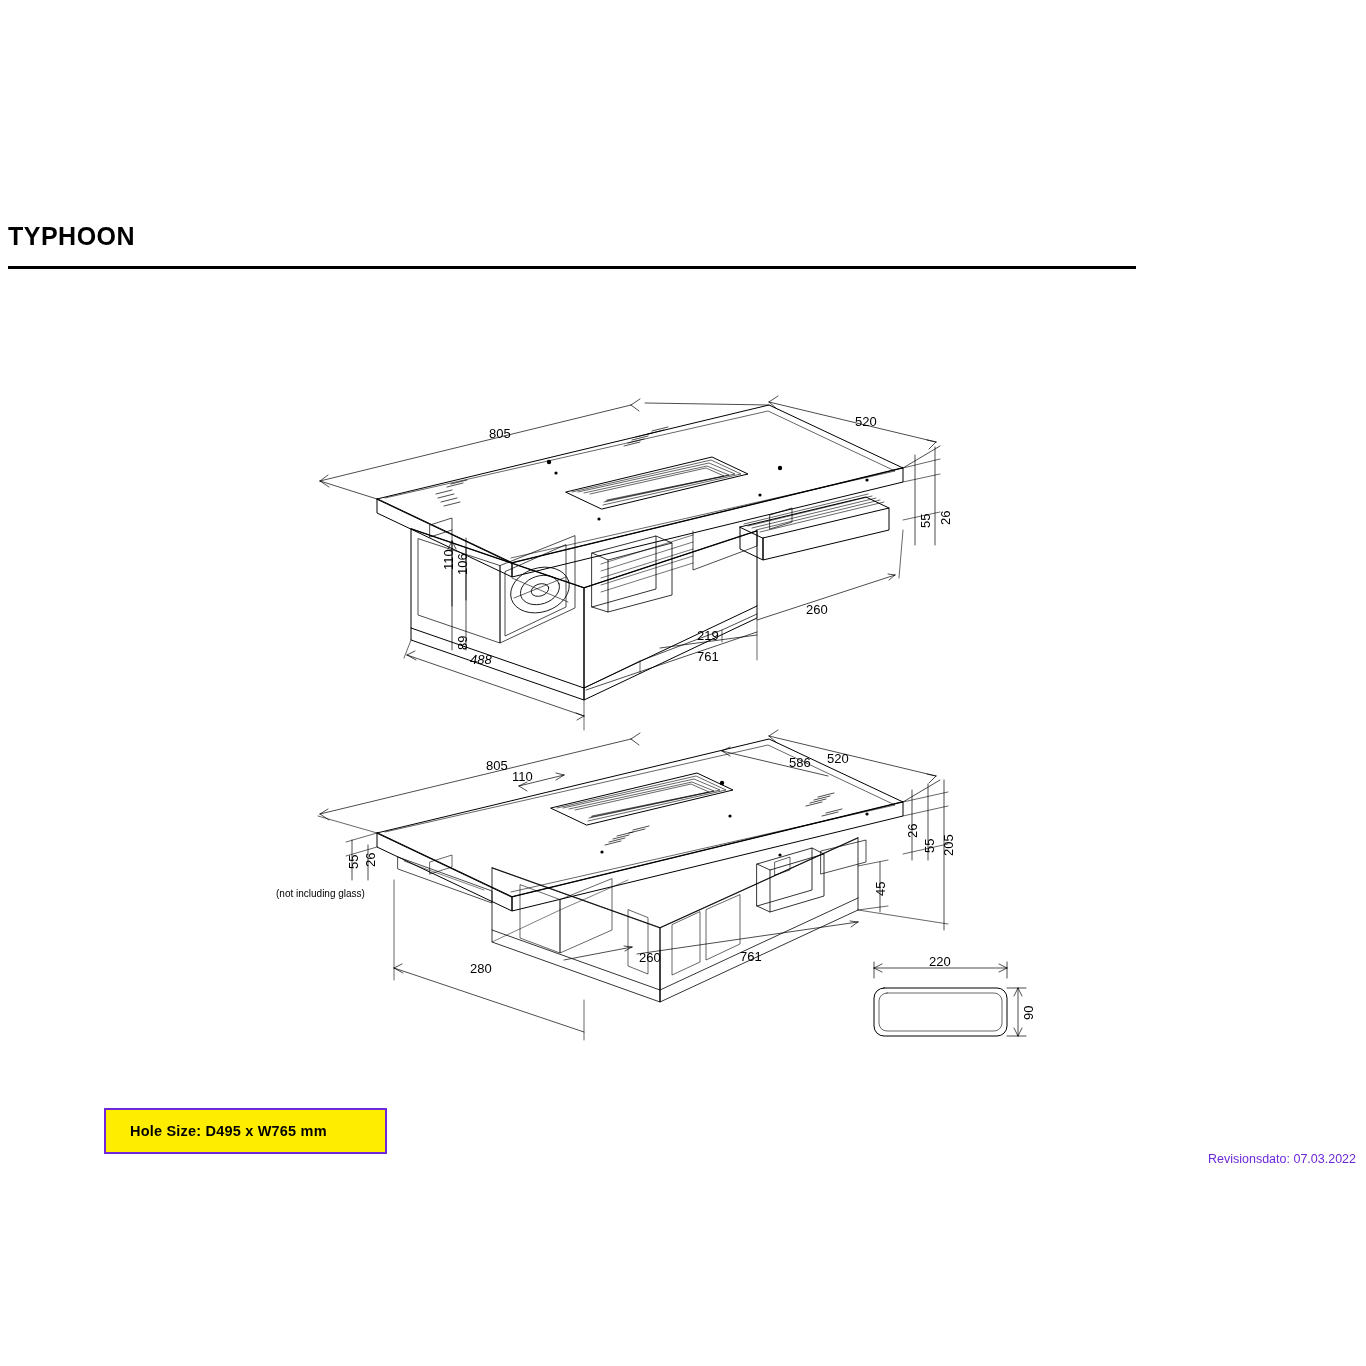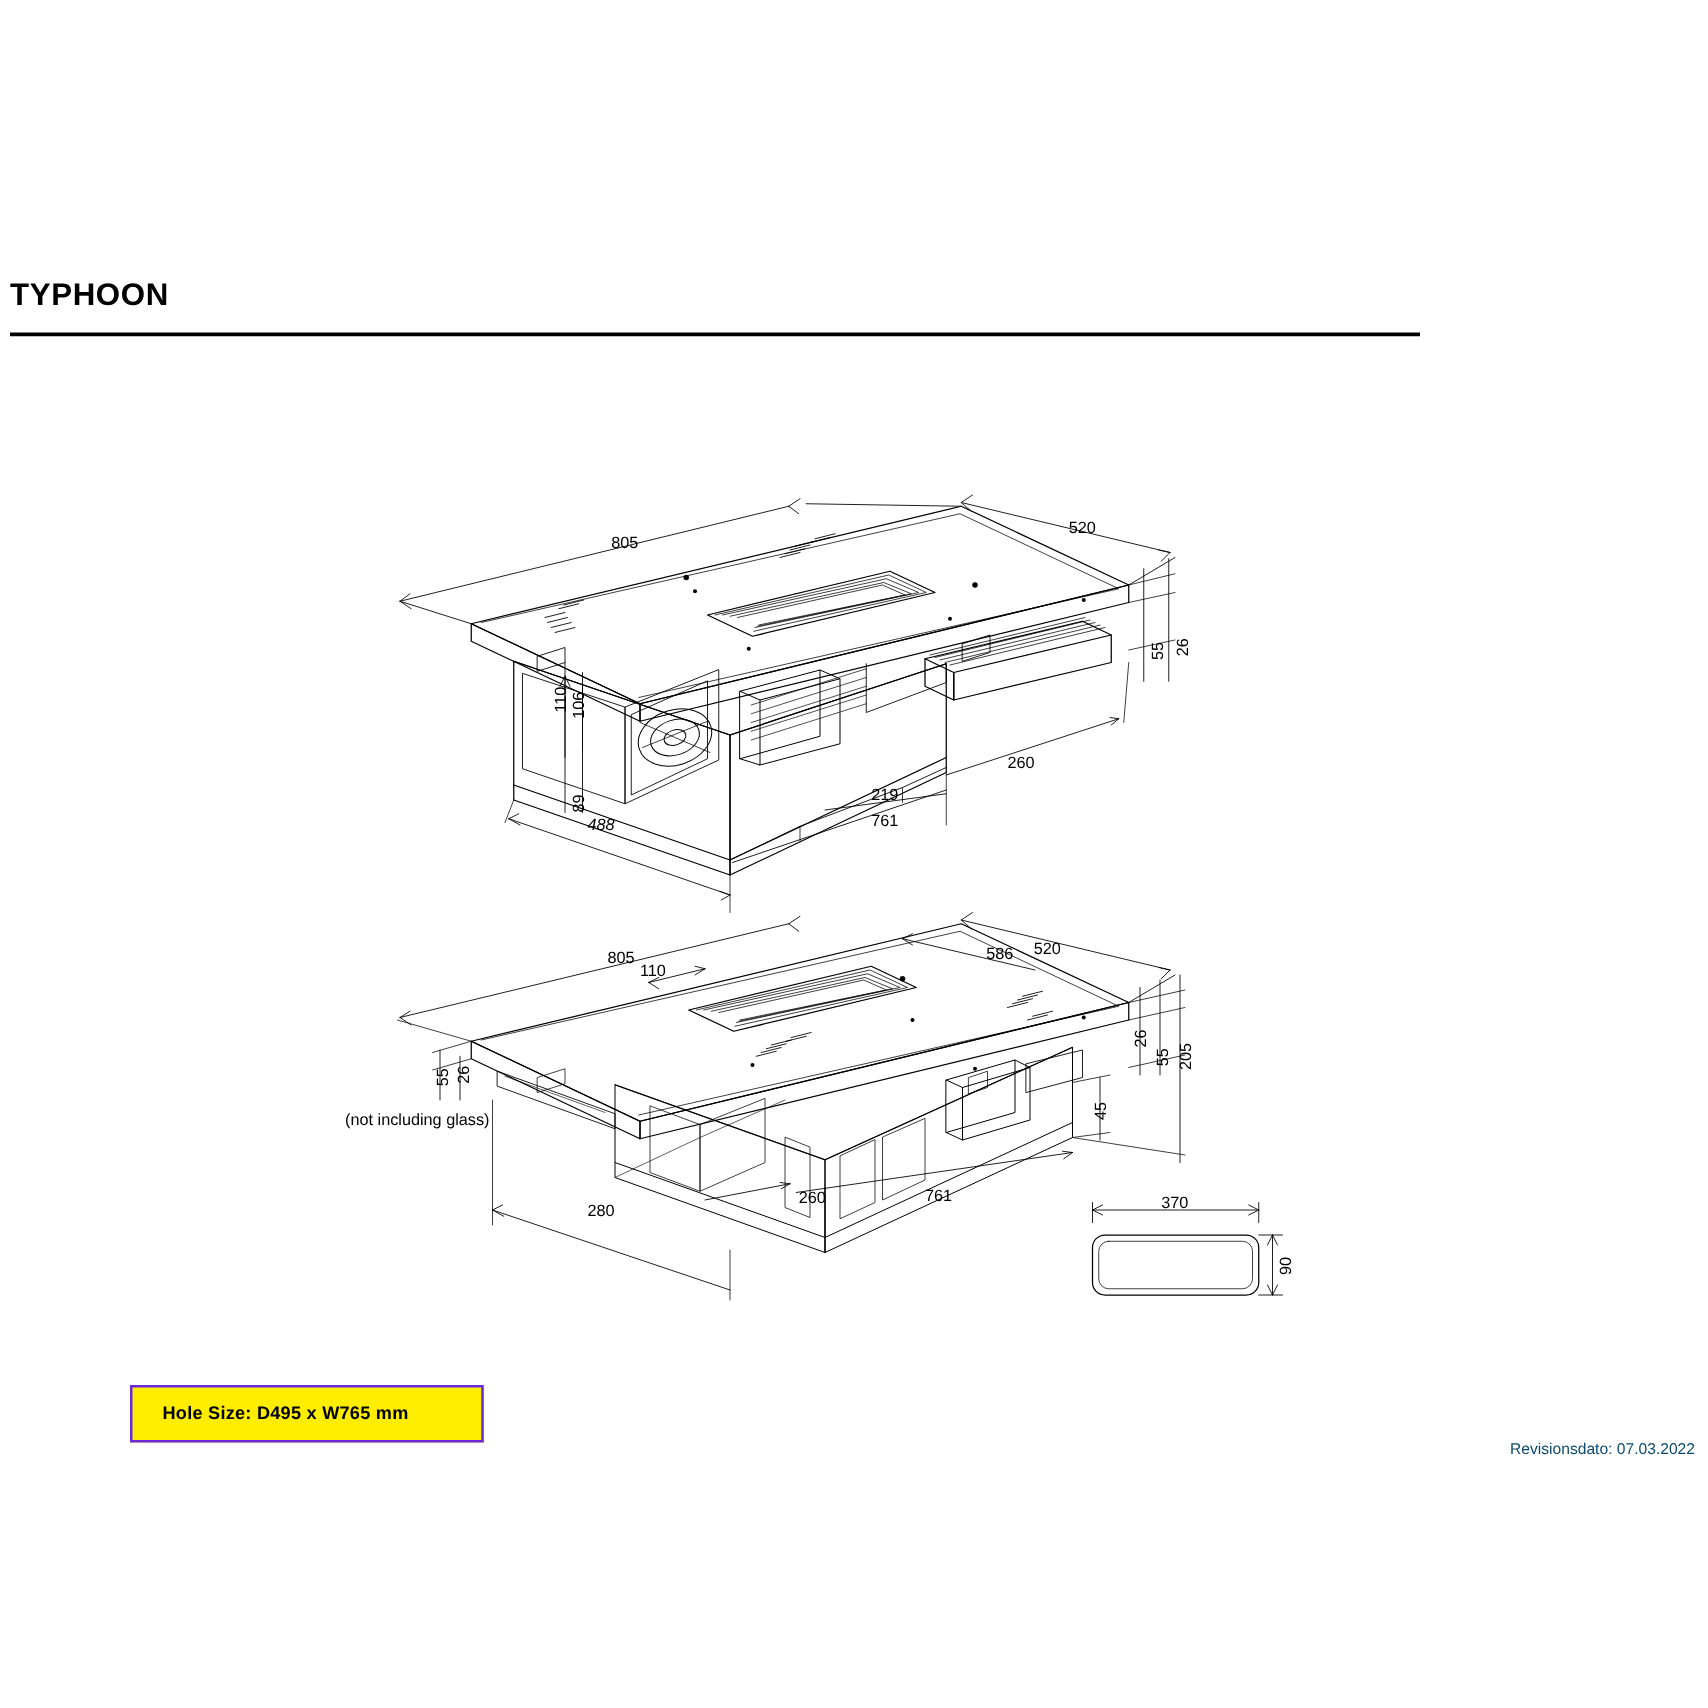--- a/index.html
+++ b/index.html
@@ -68,21 +68,21 @@
     color: #000;
     white-space: nowrap;
     line-height: 1;
   }
   .dim.vert {
     transform: rotate(-90deg);
     transform-origin: left top;
   }
   .note {
     position: absolute;
-    font-size: 13px;
+    font-size: 10px;
     white-space: nowrap;
   }
 
   
   .hole-box {
     position: absolute;
     left: 104px;
     top: 1108px;
     width: 283px;
     height: 46px;
@@ -98,21 +98,21 @@
     font-weight: bold;
     letter-spacing: 0.2px;
   }
 
   
   .revision {
     position: absolute;
     right: 10px;
     top: 1152px;
     font-size: 12.5px;
-    color: #0c4a6e;
+    color: #6d28d9;
     white-space: nowrap;
   }
 </style>
 </head>
 <body>
 
 <div class="header">
   <div class="doc-title">TYPHOON</div>
   <div class="header-rule"></div>
 </div>
@@ -401,19 +401,19 @@
 <div class="dim vert" style="left:923px; top:853px;">55</div>
 <div class="dim vert" style="left:942px; top:856px;">205</div>
 <div class="dim vert" style="left:874px; top:896px;">45</div>
 <div class="dim vert" style="left:347px; top:869px;">55</div>
 <div class="dim vert" style="left:364px; top:867px;">26</div>
 <div class="dim" style="left:470px; top:962px;">280</div>
 <div class="dim" style="left:594px; top:951px;margin-left:45px;">260</div>
 <div class="dim" style="left:740px; top:950px;">761</div>
 <div class="note" style="left:276px; top:888px;">(not including glass)</div>
 
-<div class="dim" style="left:929px; top:955px;">370</div>
+<div class="dim" style="left:929px; top:955px;">220</div>
 <div class="dim vert" style="left:1022px; top:1020px;">90</div>
 
 <div class="hole-box">
   <span>Hole Size: D495 x W765 mm</span>
 </div>
 <div class="revision">Revisionsdato: 07.03.2022</div>
 
 </body></html>

